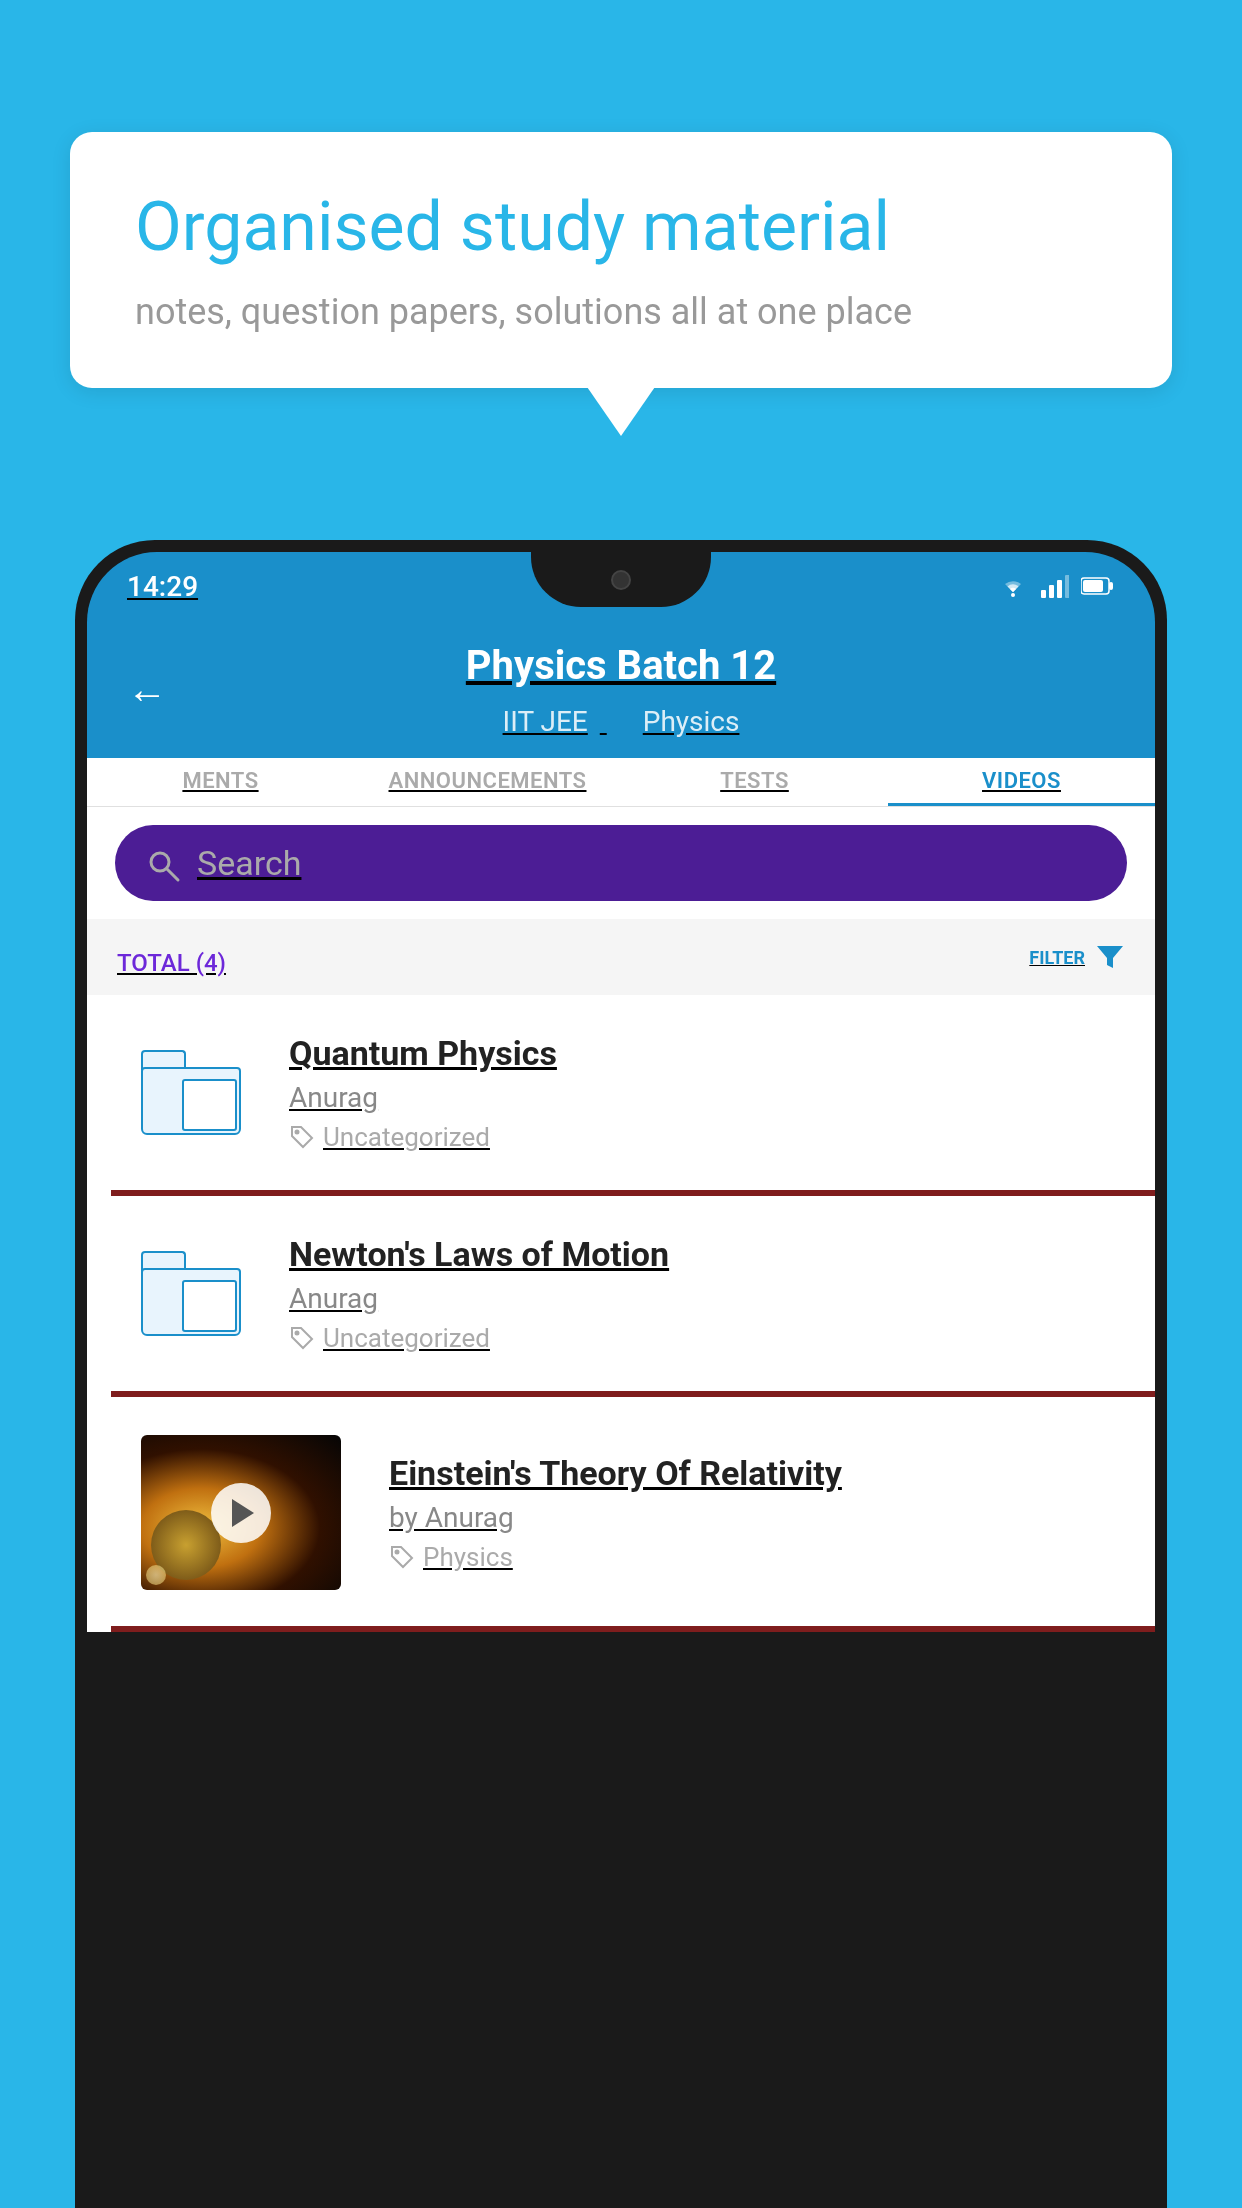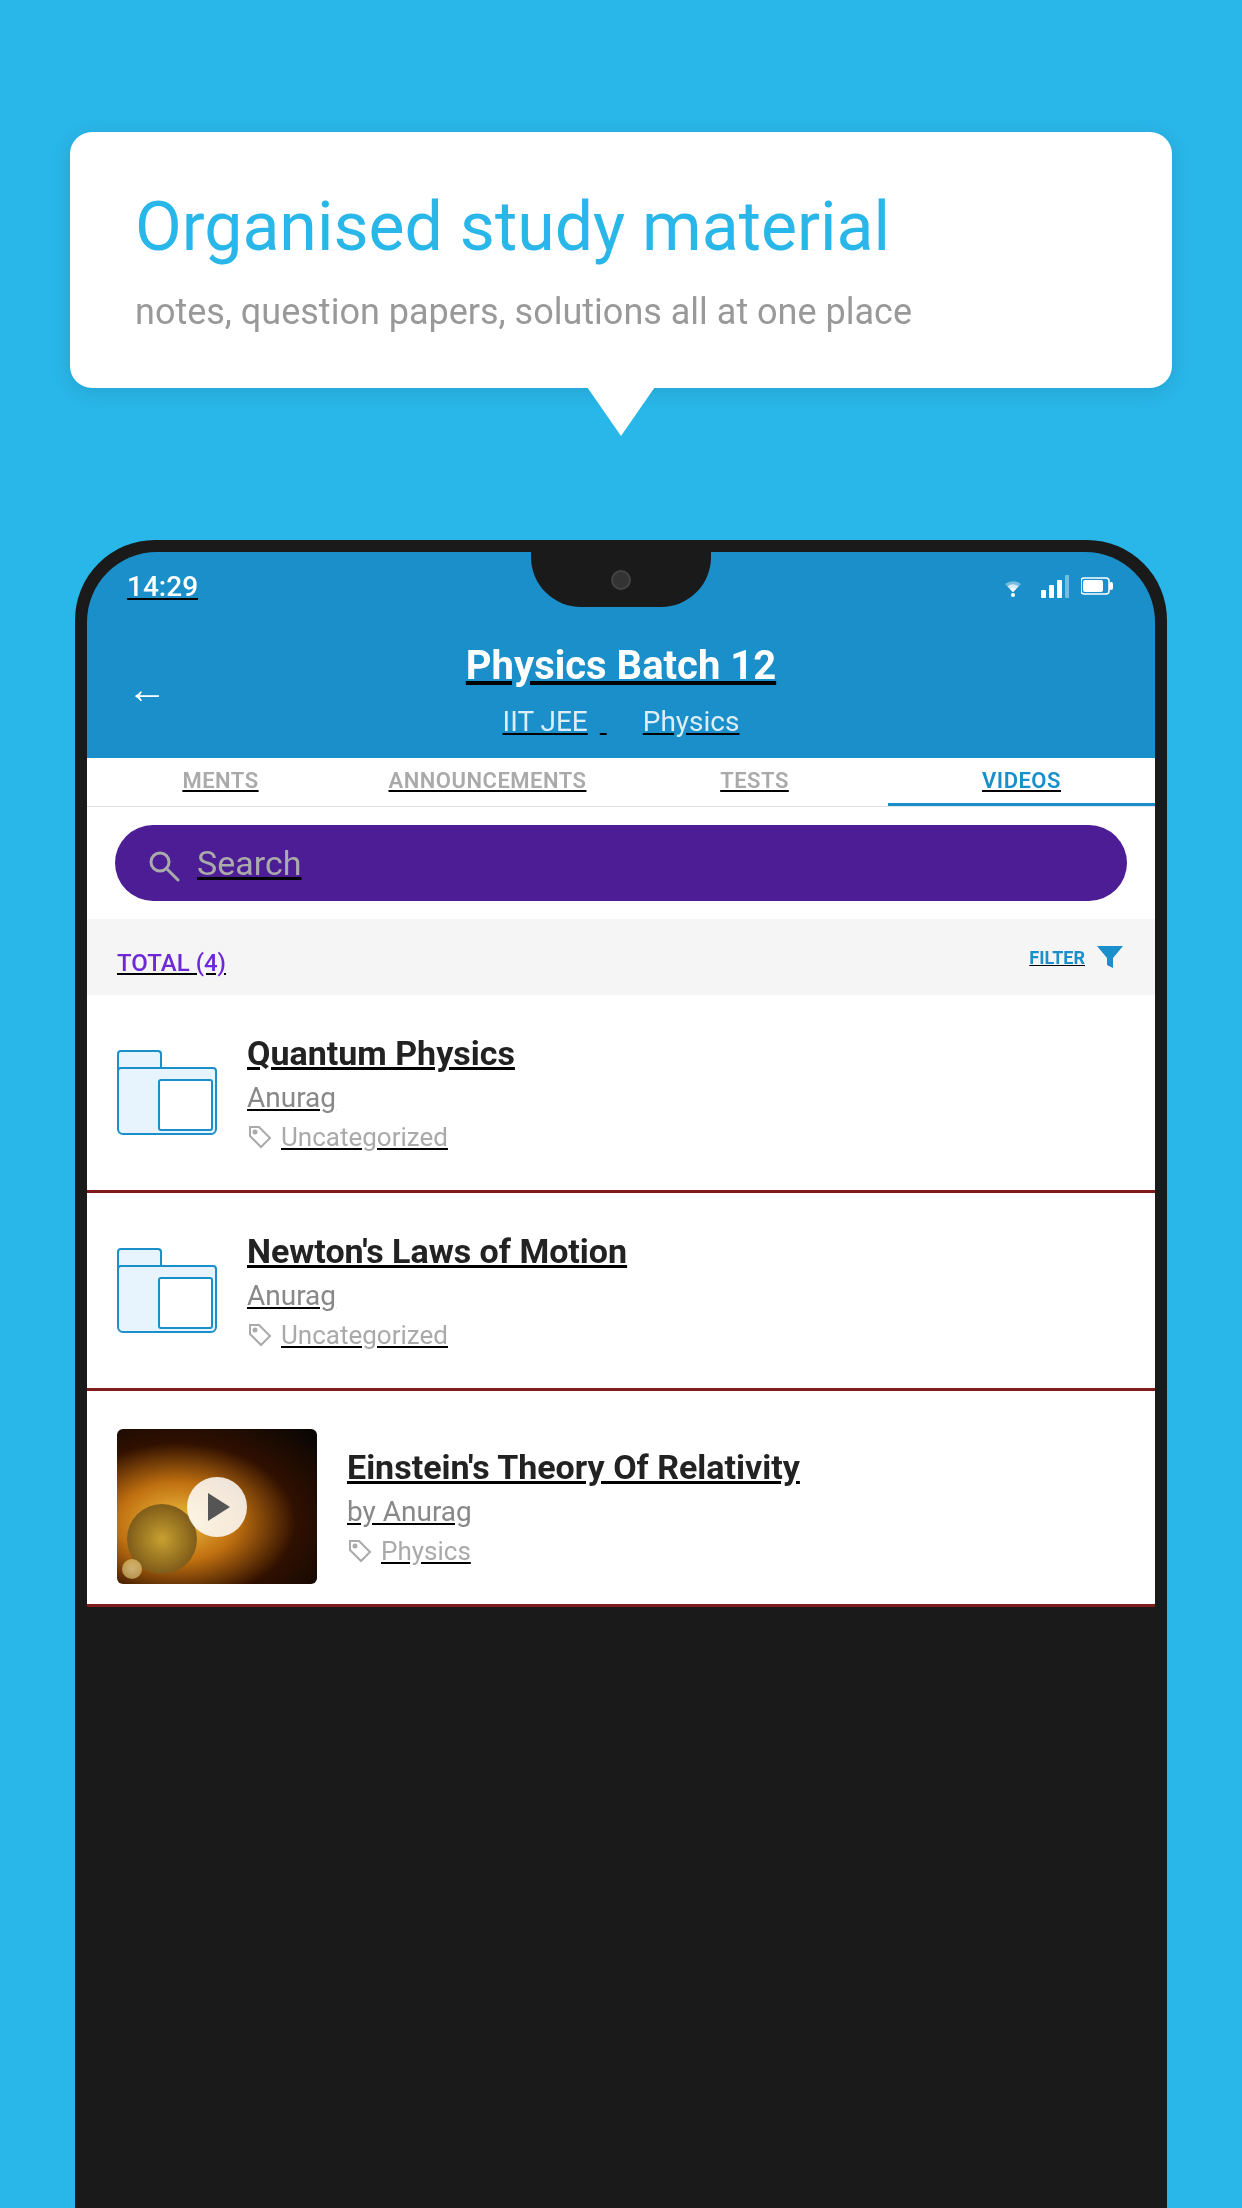--- a/index.html
+++ b/index.html
@@ -232,22 +232,23 @@
 
     
     .video-list {
       background: white;
     }
 
     .video-item {
       display: flex;
       align-items: center;
       padding: 38px 30px;
-      border-bottom: 3px solid #7f1d1d;
-      gap: 30px;
+      border-bottom: 6px solid #7f1d1d;
+      gap: 48px;
+      margin-left: 24px;
     }
 
     
     .folder-icon {
       width: 100px;
       height: 85px;
       position: relative;
       flex-shrink: 0;
     }
 
@@ -451,21 +452,21 @@
           <div class="video-tag">
             <svg width="26" height="26" viewBox="0 0 26 26" fill="none" stroke="#aaa" stroke-width="2">
               <path d="M3 3h9l11 11-9 9L3 12V3z"></path>
               <circle cx="8" cy="8" r="1.5" fill="#aaa"></circle>
             </svg>
             <span>Uncategorized</span>
           </div>
         </div>
       </div>
 
-      <div class="video-item" style="padding-bottom: 20px;">
+      <div class="video-item" style="padding-bottom: 36px;">
         <div class="einstein-thumb">
           <div class="einstein-bg">
 
             <div style="position:absolute;bottom:10px;left:10px;width:70px;height:70px;background:radial-gradient(circle, #c8a030, #604010);border-radius:50%;"></div>
             <div style="position:absolute;bottom:5px;left:5px;width:20px;height:20px;background:radial-gradient(circle,#fff8c0,#e0c060);border-radius:50%;opacity:0.6;"></div>
           </div>
           <div style="position:absolute;inset:0;display:flex;align-items:center;justify-content:center;">
             <div class="play-btn">
               <div class="play-triangle"></div>
             </div>

